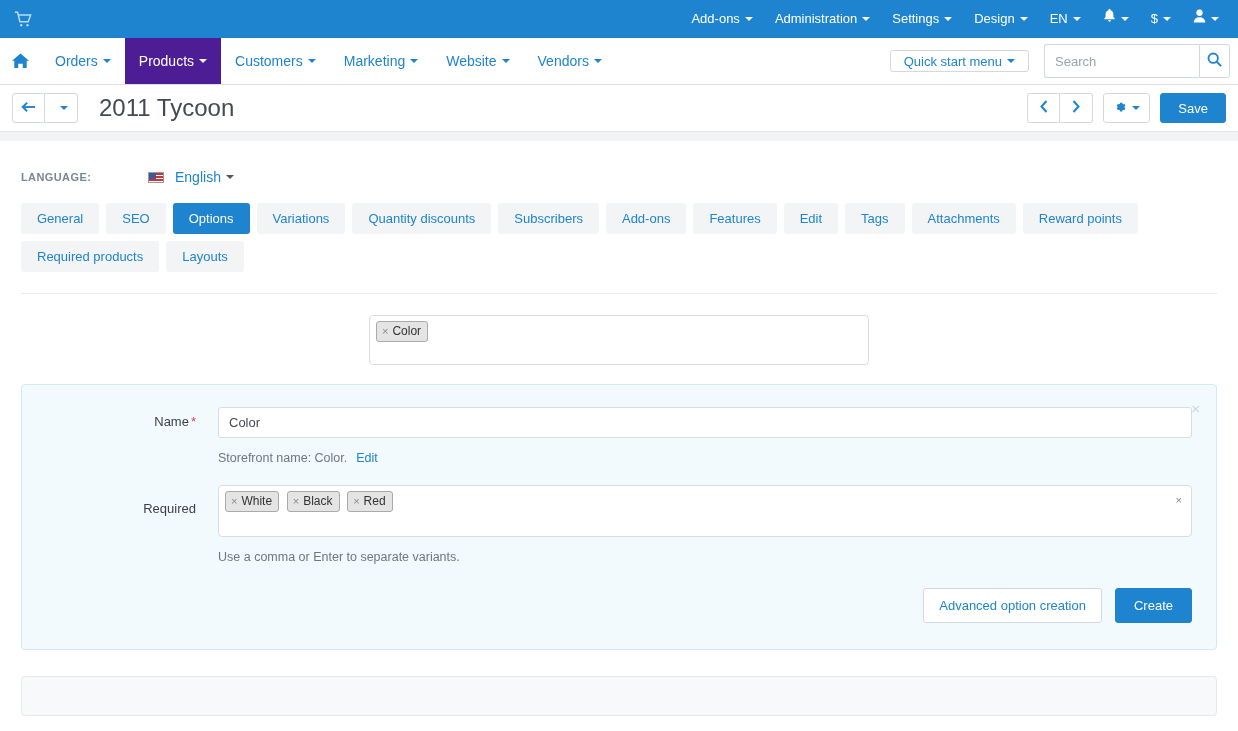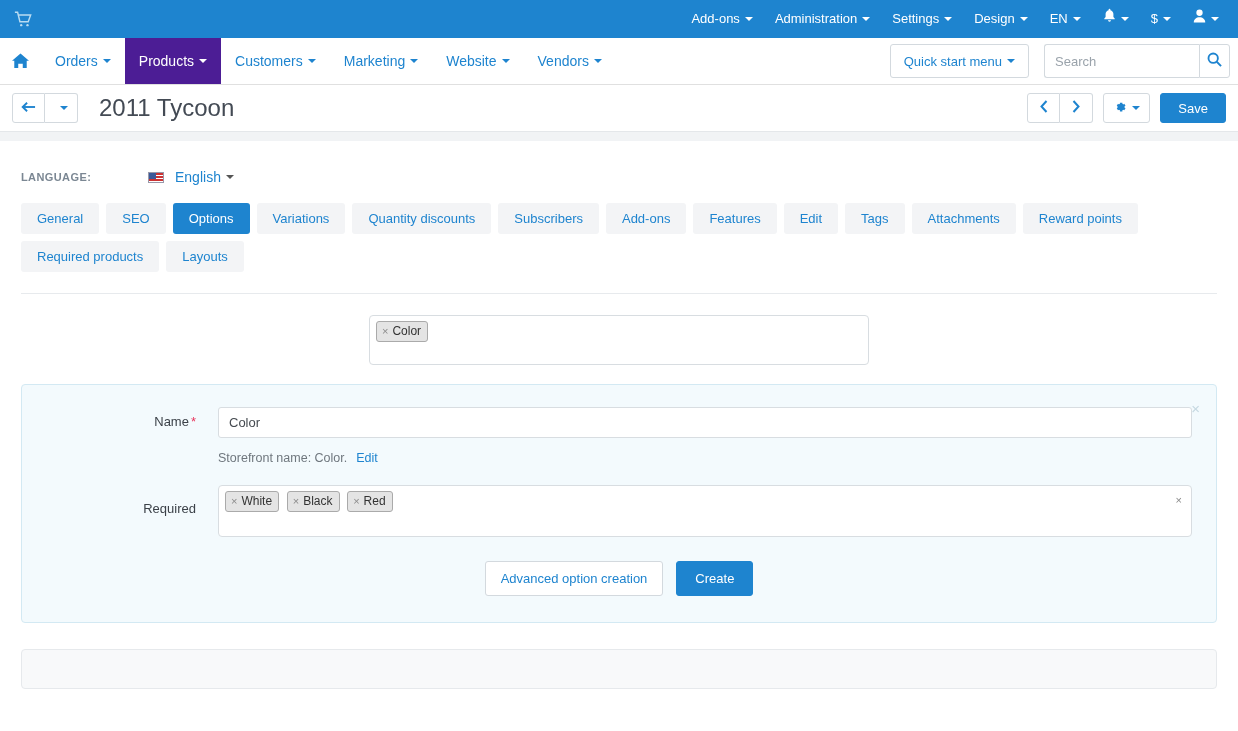--- a/index.html
+++ b/index.html
@@ -67,21 +67,21 @@
     cursor: pointer;
     white-space: nowrap;
   }
   .nav-item.active { background: #4c1d95; color: #ffffff; }
   .nav-right { margin-left: auto; display: flex; align-items: center; gap: 0; }
   .qsm-btn {
     border: 1px solid #d3d9de;
     background: #fff;
     color: #1e84cf;
     border-radius: 3px;
-    height: 34px;
+    height: 22px;
     padding: 0 13px;
     font-size: 13px;
     display: flex; align-items: center;
     cursor: pointer;
     font-family: "Liberation Sans", sans-serif;
   }
   .search-group { display: flex; margin-left: 15px; }
   .search-input {
     width: 155px; height: 34px;
     border: 1px solid #d3d9de;
@@ -315,21 +315,21 @@
     position: absolute;
     right: 9px; top: 9px;
     font-size: 11px;
     color: #888;
     cursor: pointer;
     line-height: 1;
   }
 
   .panel-actions {
     display: flex;
-    justify-content: center;
+    justify-content: flex-end;
     gap: 13px;
     padding: 0 24px;
     margin-top: 24px;
   }
   .btn-secondary {
     background: #fff;
     border: 1px solid #d3d9de;
     border-radius: 3px;
     color: #1e84cf;
     font-size: 13px;
@@ -580,20 +580,21 @@
           <span class="tagpill">
             <span class="x">×</span>
             <span>Black</span>
           </span>
           <span class="tagpill">
             <span class="x">×</span>
             <span>Red</span>
           </span>
           <span class="variants-clear">×</span>
         </div>
+        <div class="help-text">Use a comma or Enter to separate variants.</div>
       </div>
     </div>
 
     <div class="panel-actions">
       <button class="btn-secondary">Advanced option creation</button>
       <button class="btn-primary">Create</button>
     </div>
   </div>
 
   <div class="next-panel"></div>

